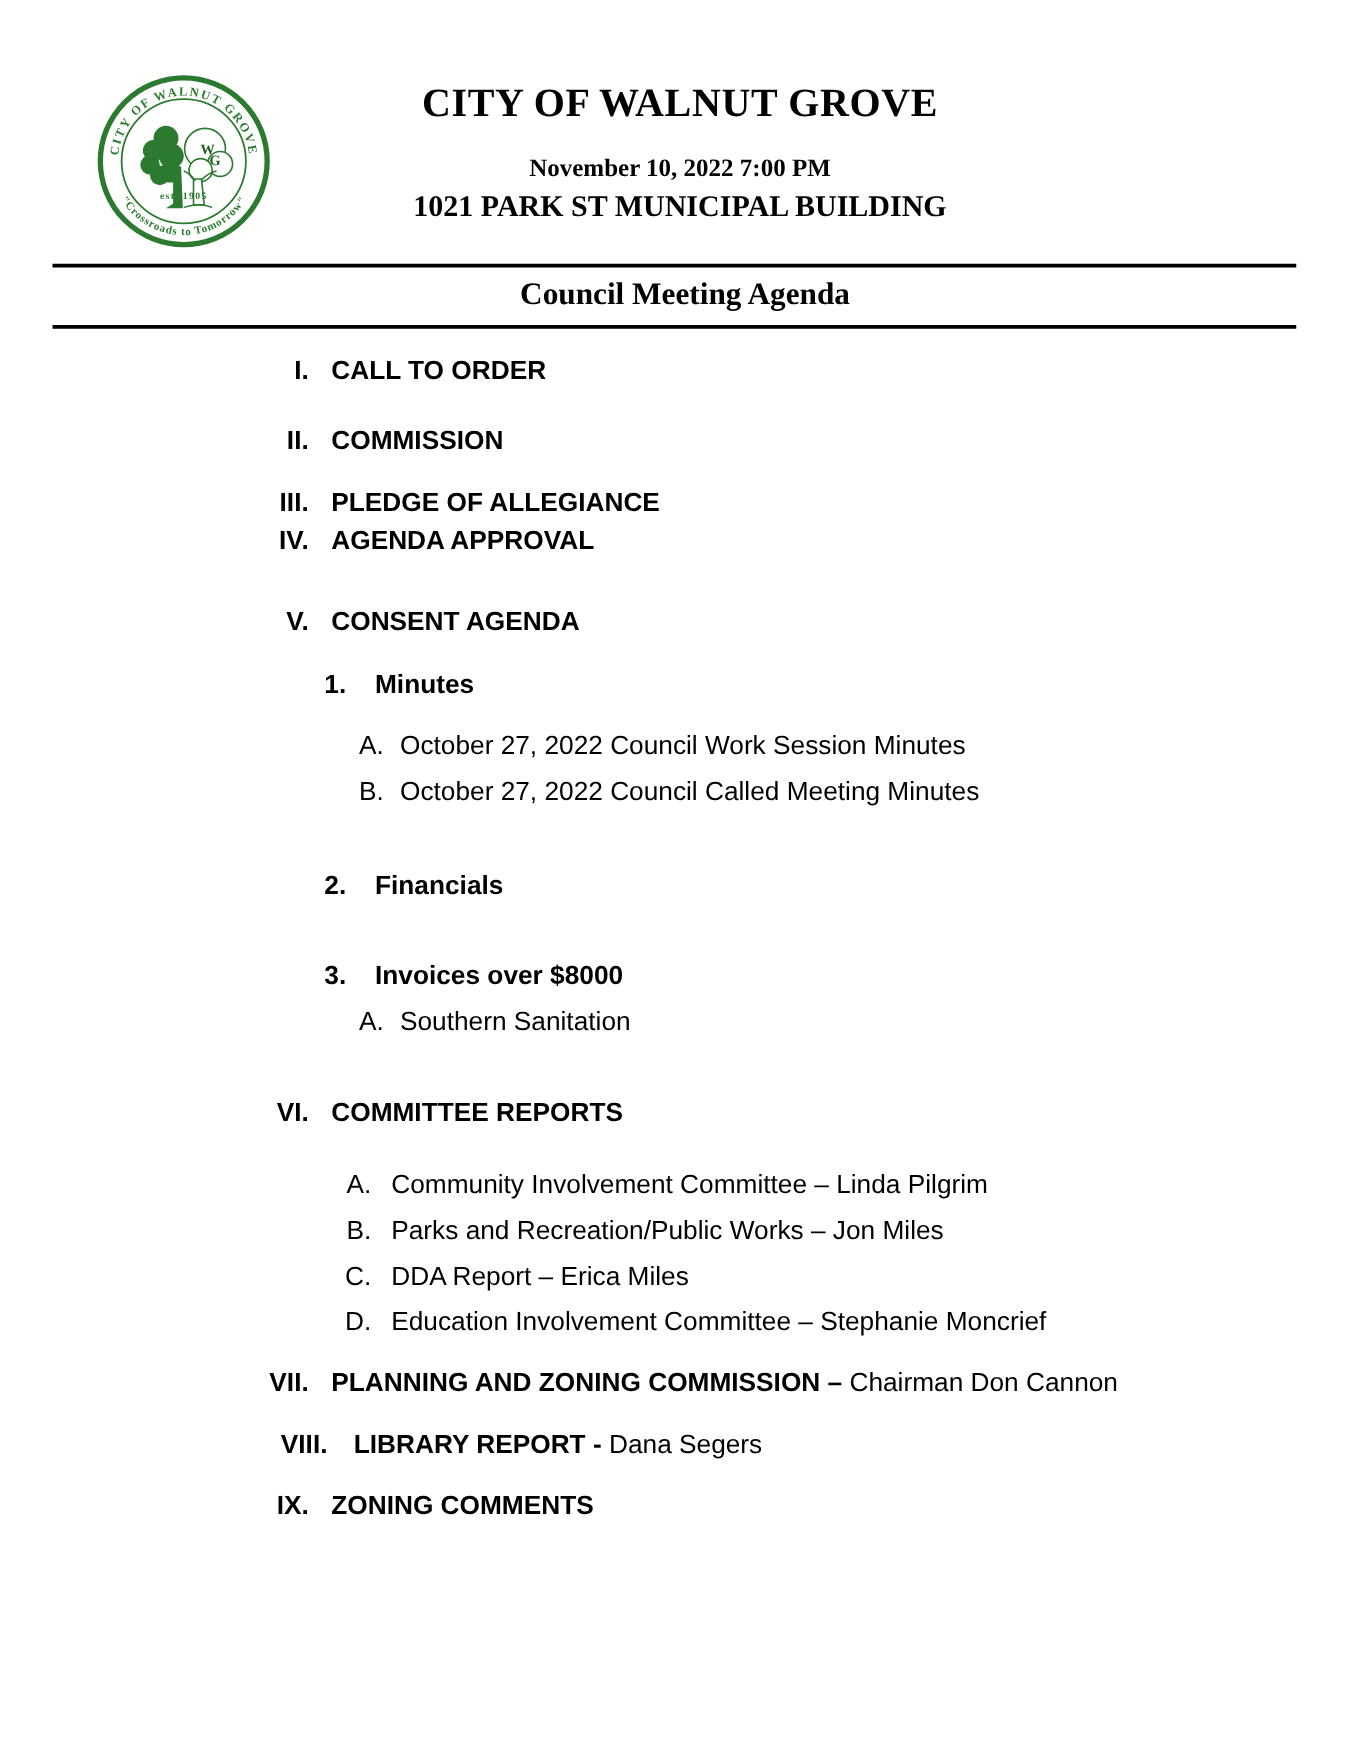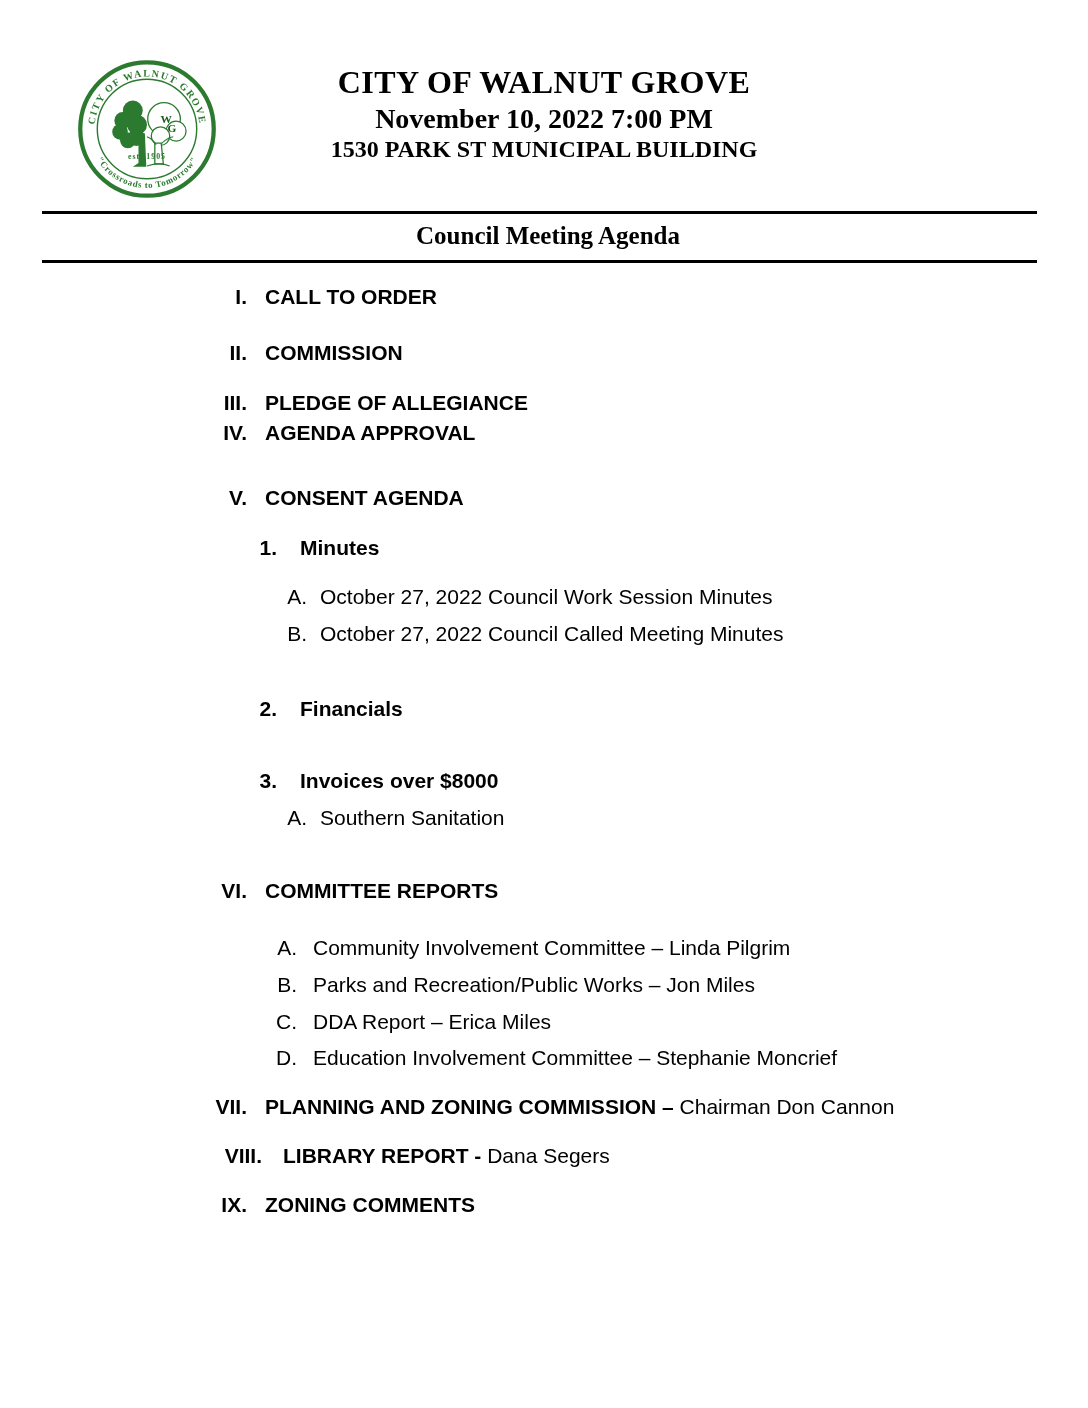--- a/index.html
+++ b/index.html
@@ -18,21 +18,21 @@
     width:142px;height:142px;
     color:#2b7a2f;
   }
   .hdr{
     position:absolute;top:64px;left:0;width:100%;
     text-align:center;
     font-family:"Liberation Serif", serif;
     font-weight:bold;
   }
   .hdr .title{font-size:32px;line-height:36px;letter-spacing:.5px;}
-  .hdr .dt{font-size:28px;line-height:31px;margin-top:3px;}
+  .hdr .dt{font-size:20px;line-height:31px;margin-top:20px;}
   .hdr .loc{font-size:24px;line-height:31px;}
   
   .rule{position:absolute;left:42px;width:995px;height:3px;background:#000;}
   .rule-top{top:211px;}
   .rule-bottom{top:260px;}
   .agenda-heading{
     position:absolute;top:221px;left:4px;width:100%;
     text-align:center;
     font-family:"Liberation Serif", serif;
     font-weight:bold;font-size:25px;line-height:30px;
@@ -103,21 +103,21 @@
       <path d="M 100,152 C 112,148 122,148 132,152"></path>
     </g>
     <text x="119" y="92" font-family="'Liberation Serif', serif" font-weight="bold" font-size="16" fill="#1b5e20">W</text>
     <text x="129" y="104" font-family="'Liberation Serif', serif" font-weight="bold" font-size="16" fill="#1b5e20">G</text>
     <text x="100" y="142" text-anchor="middle" font-family="'Liberation Serif', serif" font-weight="bold" font-size="11" letter-spacing="1.5" fill="currentColor">est. 1905</text>
   </svg>
 
   <div class="hdr">
     <div class="title">CITY OF WALNUT GROVE</div>
     <div class="dt">November 10, 2022 7:00 PM</div>
-    <div class="loc">1530 PARK ST MUNICIPAL BUILDING</div>
+    <div class="loc">1021 PARK ST MUNICIPAL BUILDING</div>
   </div>
 
   <div class="rule rule-top"></div>
   <div class="agenda-heading">Council Meeting Agenda</div>
   <div class="rule rule-bottom"></div>
 
   <div class="row r-roman" style="top:284px">
     <span class="num">I.</span><span class="lbl">CALL TO ORDER</span>
   </div>
   <div class="row r-roman" style="top:340px">

